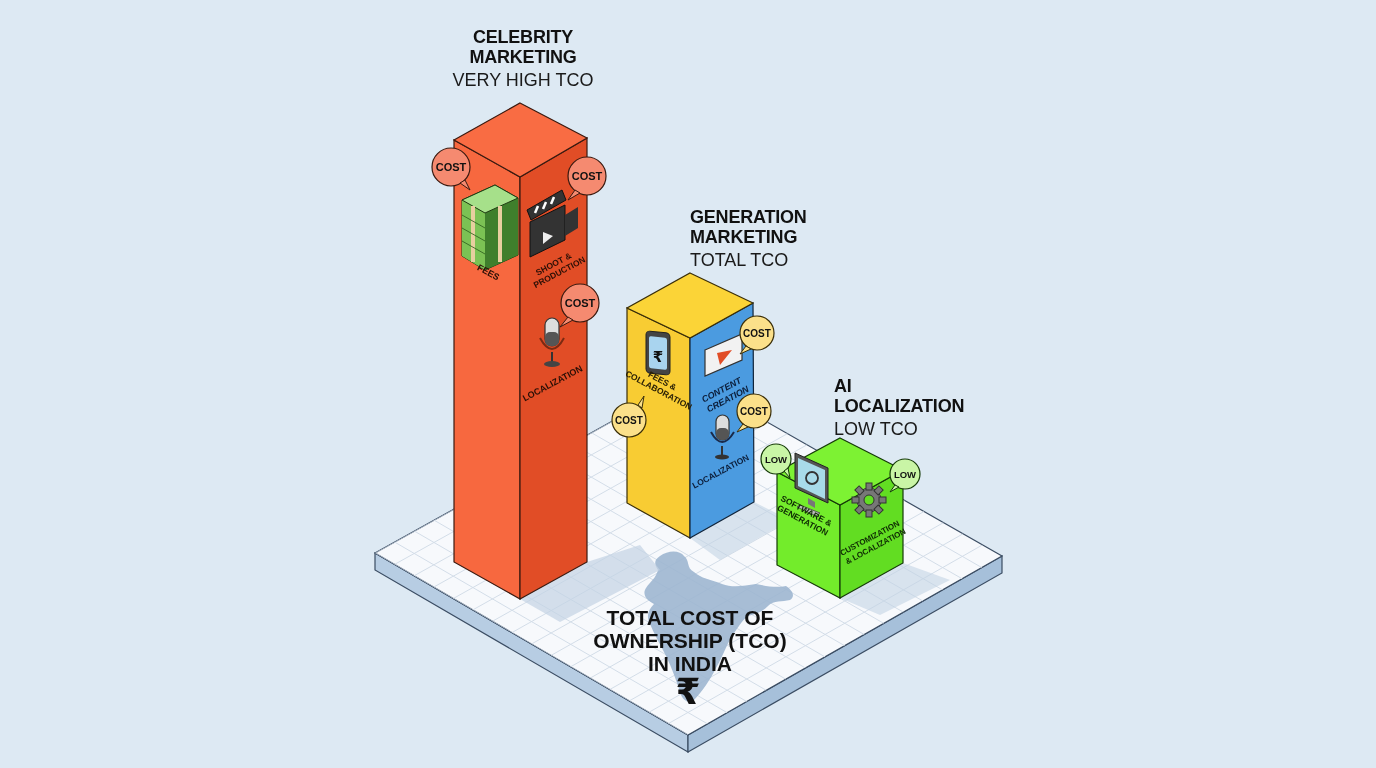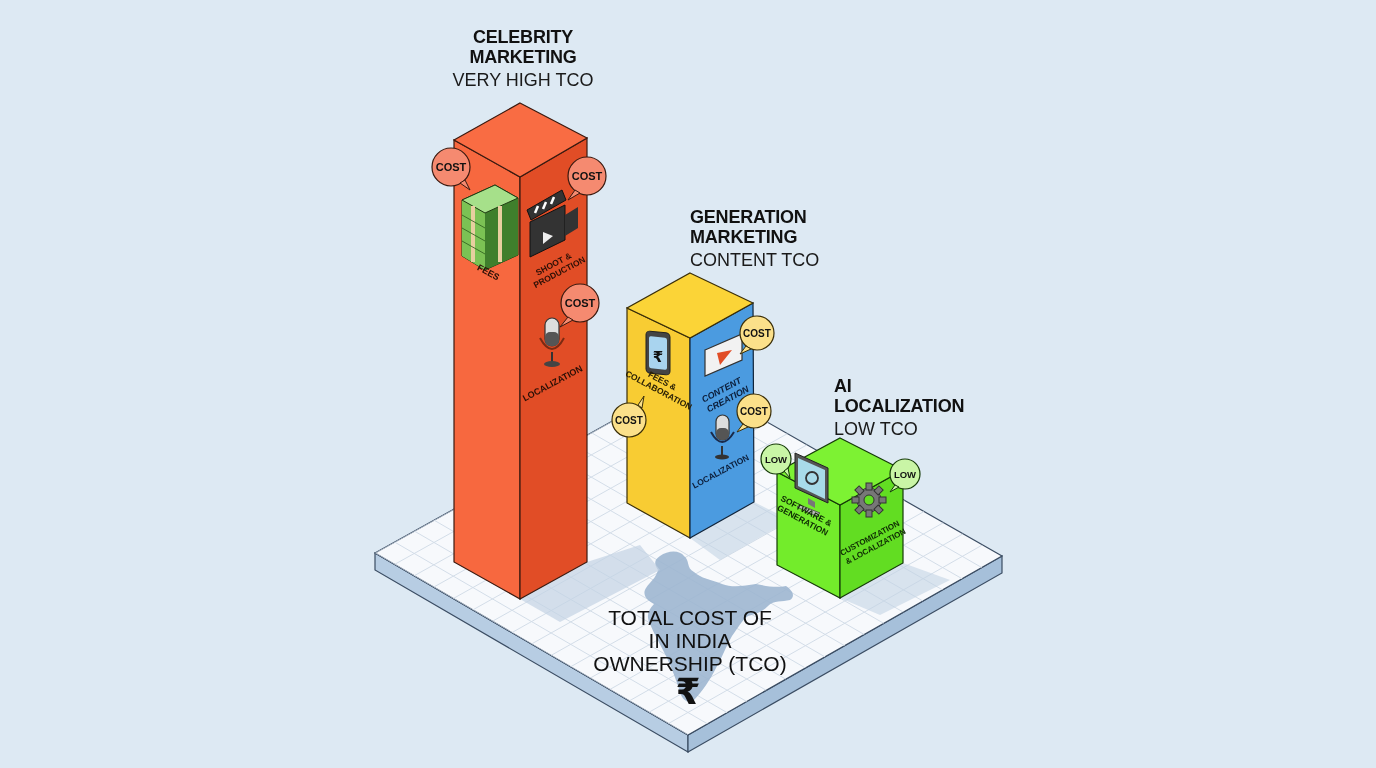--- a/index.html
+++ b/index.html
@@ -9,21 +9,21 @@
     font-family: "Liberation Sans", "DejaVu Sans", sans-serif;
     position: relative;
   }
   #scene { position: absolute; left: 0; top: 0; }
   .label-block { position: absolute; text-align: center; color: #111; }
   .label-title { font-weight: 700; font-size: 18px; line-height: 20px; letter-spacing: -0.2px; }
   .label-sub { font-size: 18px; line-height: 20px; margin-top: 3px; color: #1a1a1a; }
   .label-left { text-align: left; }
   .center-title {
     position: absolute; left: 560px; top: 606px; width: 260px;
-    text-align: center; font-weight: 400; font-size: 21px; line-height: 23px; color: #111;
+    text-align: center; font-weight: 700; font-size: 21px; line-height: 23px; color: #111;
   }
   .rupee-big {
     position: absolute; left: 668px; top: 672px; width: 40px; text-align: center;
     font-size: 36px; font-weight: 700; color: #111; line-height: 40px;
   }
   svg text { font-family: "Liberation Sans", "DejaVu Sans", sans-serif; }
 </style>
 </head>
 <body>
 
@@ -248,27 +248,27 @@
 
 <div class="label-block" style="left:438px; top:27px; width:170px;">
   <div class="label-title">CELEBRITY</div>
   <div class="label-title">MARKETING</div>
   <div class="label-sub">VERY HIGH TCO</div>
 </div>
 
 <div class="label-block label-left" style="left:690px; top:207px; width:140px;">
   <div class="label-title">GENERATION</div>
   <div class="label-title">MARKETING</div>
-  <div class="label-sub">CONTENT TCO</div>
+  <div class="label-sub">TOTAL TCO</div>
 </div>
 
 <div class="label-block label-left" style="left:834px; top:376px; width:160px;">
   <div class="label-title">AI</div>
   <div class="label-title">LOCALIZATION</div>
   <div class="label-sub">LOW TCO</div>
 </div>
 
 <div class="center-title">
   <div>TOTAL COST OF</div>
+  <div>OWNERSHIP (TCO)</div>
   <div>IN INDIA</div>
-  <div>OWNERSHIP (TCO)</div>
 </div>
 <div class="rupee-big">₹</div>
 
 </body></html>

